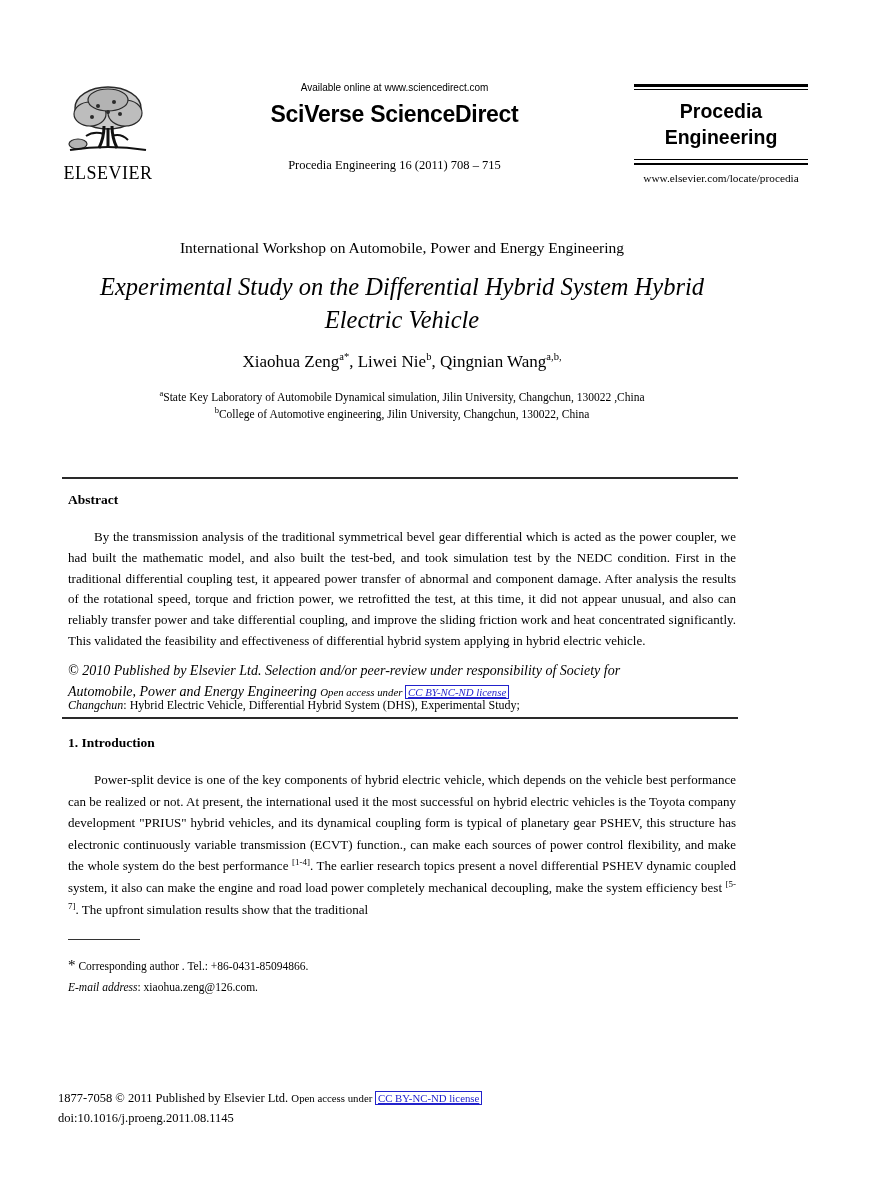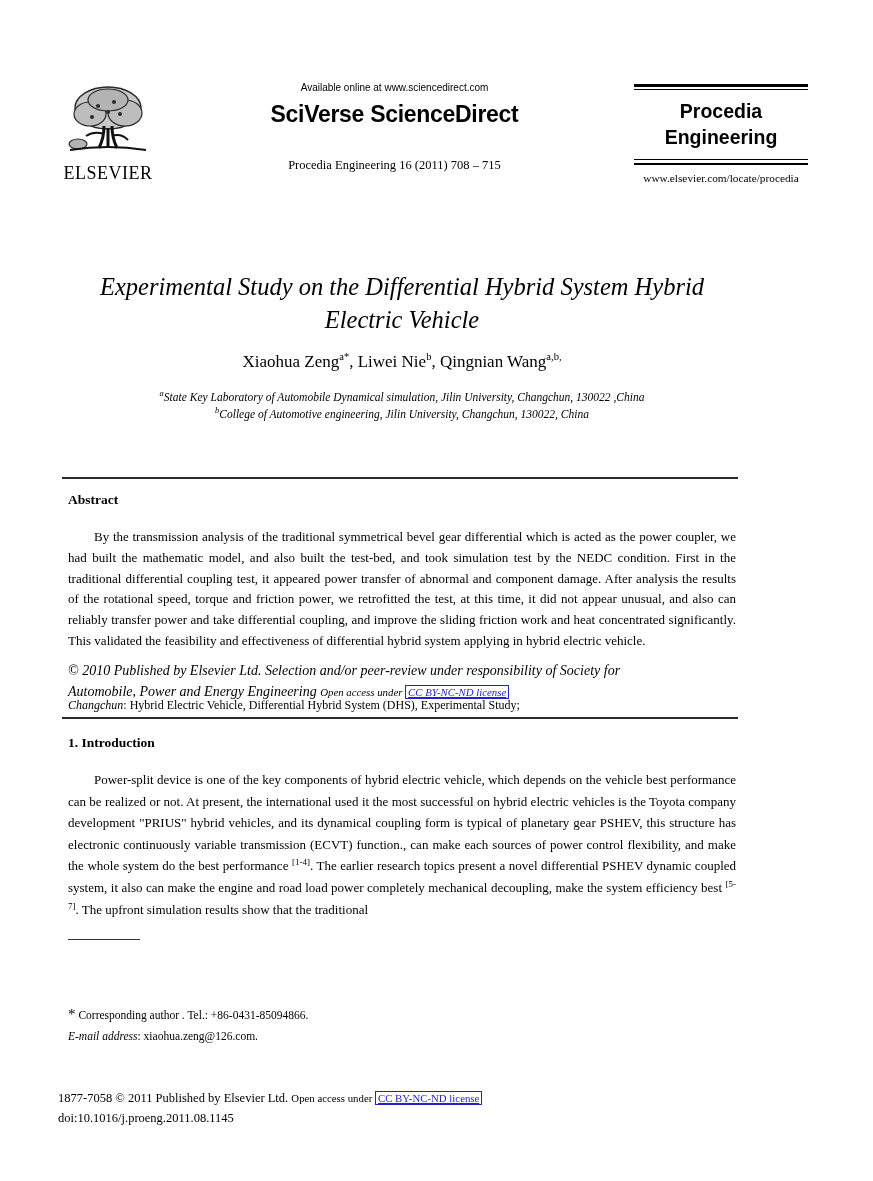--- a/index.html
+++ b/index.html
@@ -26,21 +26,21 @@
   .mh-thick2{height:2.5px;background:#000;margin-top:2.5px;}
   .mh-title{font-family:"Liberation Sans","DejaVu Sans",sans-serif;font-weight:bold;
             font-size:19.5px;line-height:26px;text-align:center;padding:8px 0 9px;}
   .mh-url{font-size:11.3px;text-align:center;margin-top:7px;}
 
   
   #conference{left:68px;top:239px;width:668px;text-align:center;font-size:15.5px;}
   #title{left:68px;top:271px;width:668px;text-align:center;font-size:24.5px;line-height:32.5px;font-style:italic;}
   #authors{left:68px;top:352px;width:668px;text-align:center;font-size:17px;}
   #authors sup{font-size:10.5px;line-height:0;}
-  #affils{left:68px;top:389px;width:668px;text-align:center;font-style:italic;
+  #affils{left:68px;top:389px;width:668px;text-align:center;
           font-size:11.5px;line-height:16.5px;}
   #affils sup{font-size:8.5px;line-height:0;}
 
   
   .rule{background:#2a2a2a;height:1.6px;}
   #rule1{left:62px;top:477px;width:676px;}
   #abstract-h{left:68px;top:492px;font-size:13.5px;font-weight:bold;}
   #abstract-p{left:68px;top:527px;width:668px;font-size:13px;line-height:20.8px;
               text-align:justify;text-indent:26px;}
   #copyright{left:68px;top:661px;width:720px;font-size:14px;line-height:20.5px;font-style:italic;}
@@ -51,21 +51,21 @@
   #rule2{left:62px;top:717px;width:676px;}
 
   
   #intro-h{left:68px;top:735px;font-size:13.5px;font-weight:bold;}
   #intro-p{left:68px;top:769px;width:668px;font-size:13px;line-height:21.6px;
            text-align:justify;text-indent:26px;}
   #intro-p sup{font-size:9px;line-height:0;}
 
   
   #fn-rule{left:68px;top:939px;width:72px;height:1.2px;background:#333;}
-  #footnote{left:68px;top:1004px;width:520px;font-size:11.5px;line-height:21px;}
+  #footnote{left:68px;top:955px;width:520px;font-size:11.5px;line-height:21px;}
   .fn-star{font-size:15px;}
 
   
   #footer{left:58px;top:1089px;width:640px;font-size:12.5px;line-height:19.5px;}
 </style>
 </head>
 <body>
 
 <div class="page">
 
@@ -99,20 +99,21 @@
     <div class="mh-thin"></div>
     <div class="mh-title">
       <div>Procedia</div>
       <div>Engineering</div>
     </div>
     <div class="mh-thin2"></div>
     <div class="mh-thick2"></div>
     <div class="mh-url">www.elsevier.com/locate/procedia</div>
   </div>
 
+  <div class="abs" id="conference">International Workshop on Automobile, Power and Energy Engineering</div>
 
   <div class="abs" id="title">
     <div>Experimental Study on the Differential Hybrid System Hybrid</div>
     <div>Electric Vehicle</div>
   </div>
 
   <div class="abs" id="authors">
     <span>Xiaohua Zeng</span><sup>a*</sup><span>, </span><span>Liwei Nie</span><sup>b</sup><span>, </span><span>Qingnian Wang</span><sup>a,b,</sup>
   </div>
 

